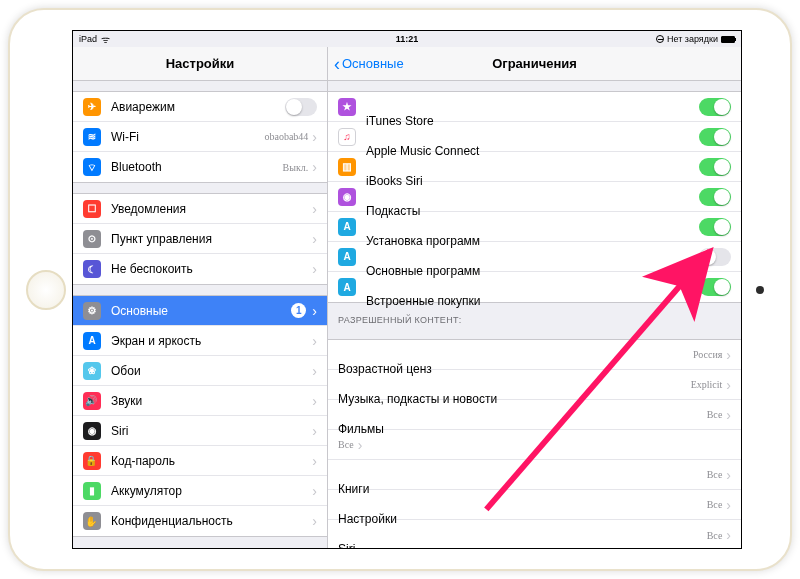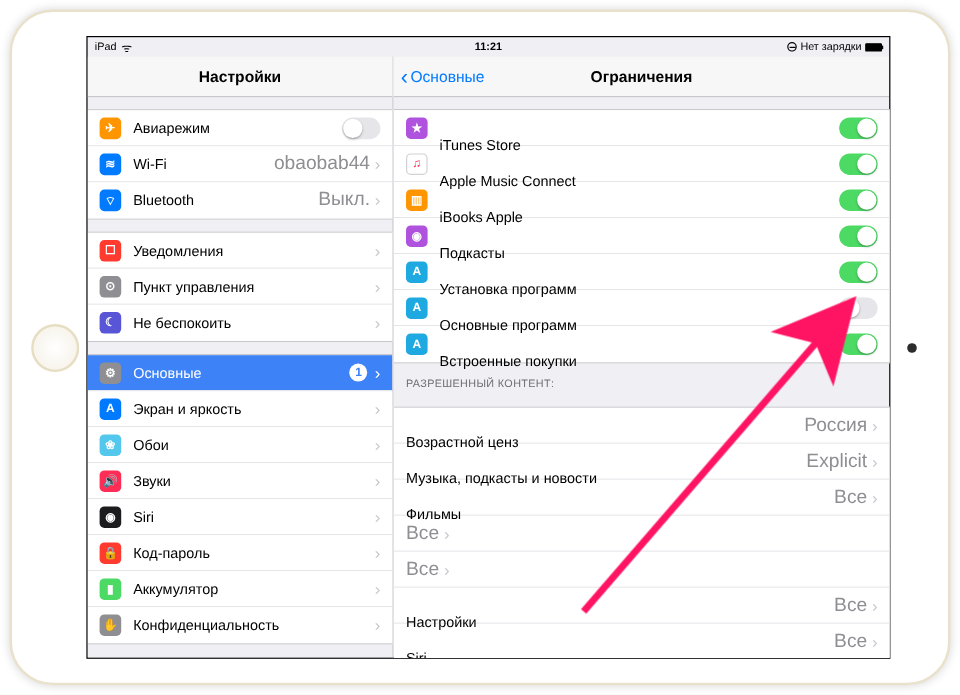--- a/index.html
+++ b/index.html
@@ -88,21 +88,21 @@
   }
   .row:last-child { border-bottom:none; }
   .row.selected { background:#3e82f7; color:#fff; }
   .icon {
     width:18px; height:18px; border-radius:4px;
     margin-right:10px; flex:0 0 18px;
     display:flex; align-items:center; justify-content:center;
     color:#fff; font-size:10px; font-weight:600;
   }
   .label { flex:1; font-size:12px; white-space:nowrap; overflow:hidden; text-overflow:ellipsis; }
-  .value { color:#8e8e93; font-size:16px; margin-right:4px; }
+  .value { color:#8e8e93; font-size:10px; margin-right:4px;font-family:Liberation Serif, serif; }
   .chevron { color:#c7c7cc; font-size:14px; }
   .row.selected .chevron { color:#fff; }
   .badge {
     background:#fff; color:#3e82f7; border-radius:50%;
     width:15px; height:15px; font-size:10px; font-weight:700;
     display:flex; align-items:center; justify-content:center; margin-right:6px;
   }
 
   .toggle {
     width:32px; height:18px; border-radius:9px; position:relative;
@@ -254,21 +254,21 @@
               </div>
               <div class="row">
                 <div class="icon" style="background: rgb(255, 255, 255); border: 1px solid rgb(209, 209, 214); color: rgb(255, 45, 85);">♫</div>
                 <div class="label">Apple Music Connect</div>
                 <div class="toggle on">
                   <div class="knob"></div>
                 </div>
               </div>
               <div class="row">
                 <div class="icon" style="background: rgb(255, 149, 0);">▥</div>
-                <div class="label">iBooks Apple</div>
+                <div class="label">iBooks Siri</div>
                 <div class="toggle on">
                   <div class="knob"></div>
                 </div>
               </div>
               <div class="row">
                 <div class="icon" style="background: rgb(175, 82, 222);">◉</div>
                 <div class="label">Подкасты</div>
                 <div class="toggle on">
                   <div class="knob"></div>
                 </div>
@@ -310,20 +310,21 @@
               <div class="row">
                 <div class="label">Фильмы</div>
                 <div class="value">Все</div>
                 <div class="chevron">›</div>
               </div>
               <div class="row">
                 <div class="value">Все</div>
                 <div class="chevron">›</div>
               </div>
               <div class="row">
+                <div class="label">Книги</div>
                 <div class="value">Все</div>
                 <div class="chevron">›</div>
               </div>
               <div class="row">
                 <div class="label">Настройки</div>
                 <div class="value">Все</div>
                 <div class="chevron">›</div>
               </div>
               <div class="row">
                 <div class="label">Siri</div>

